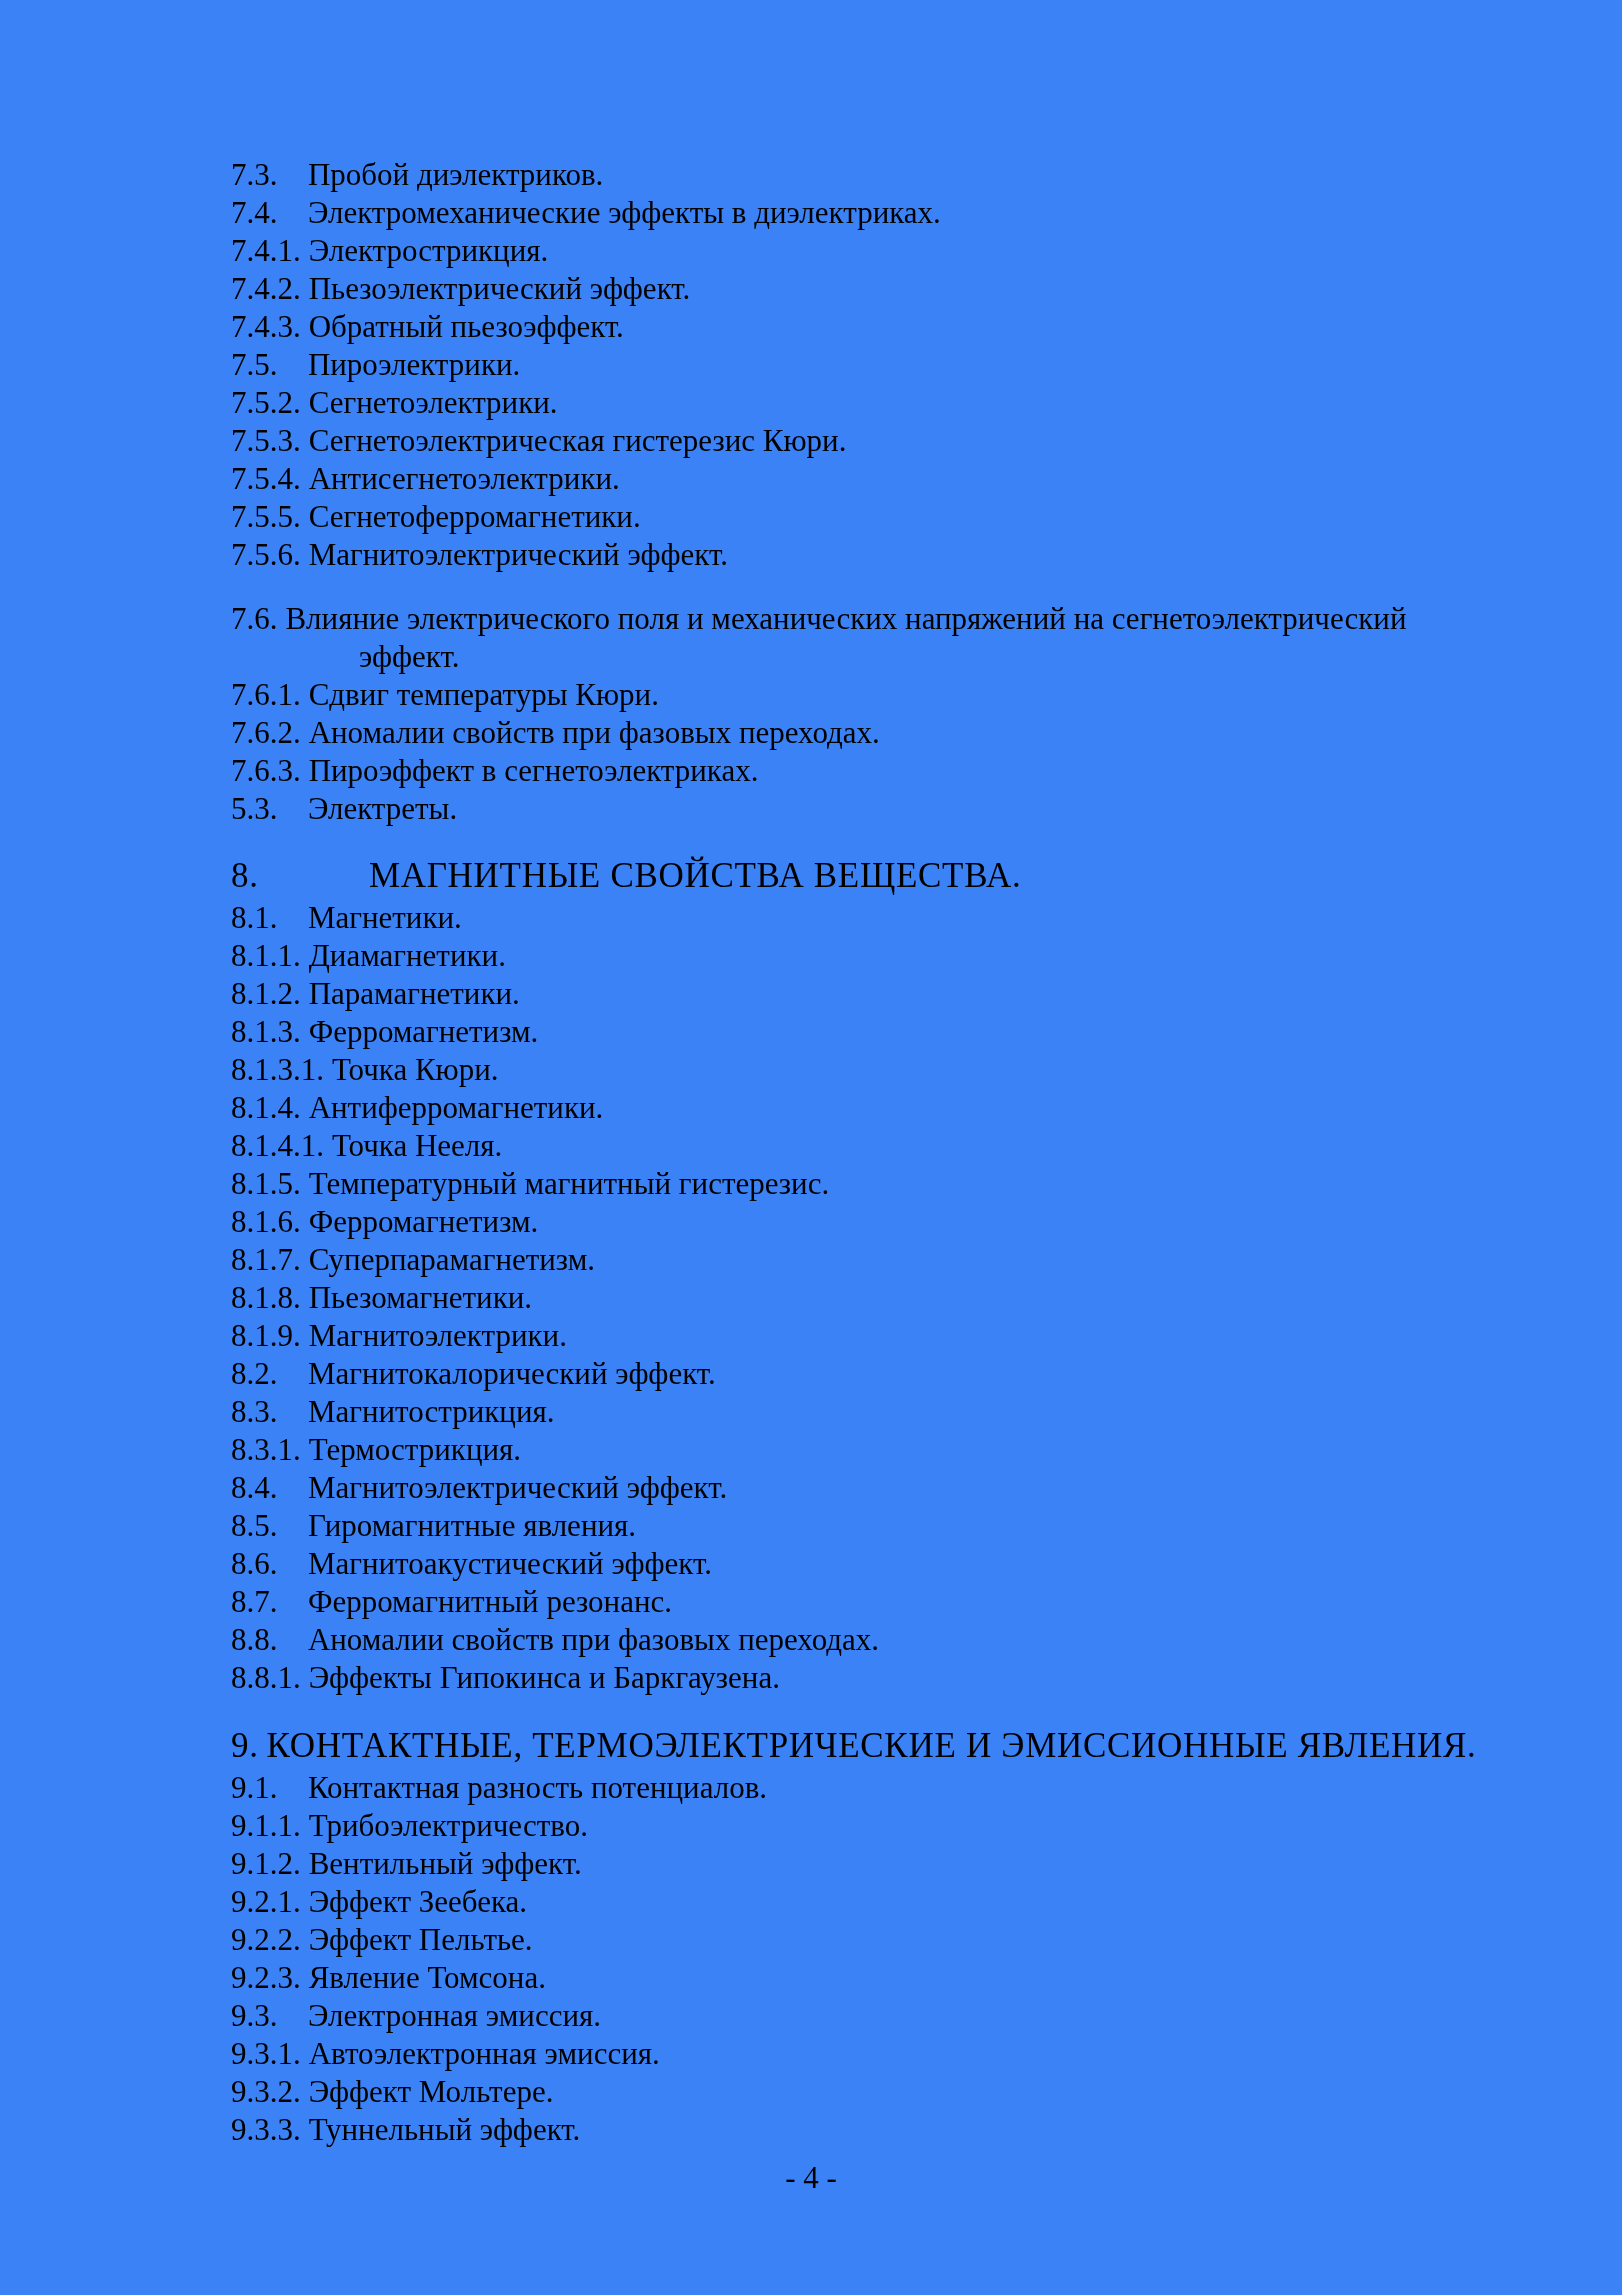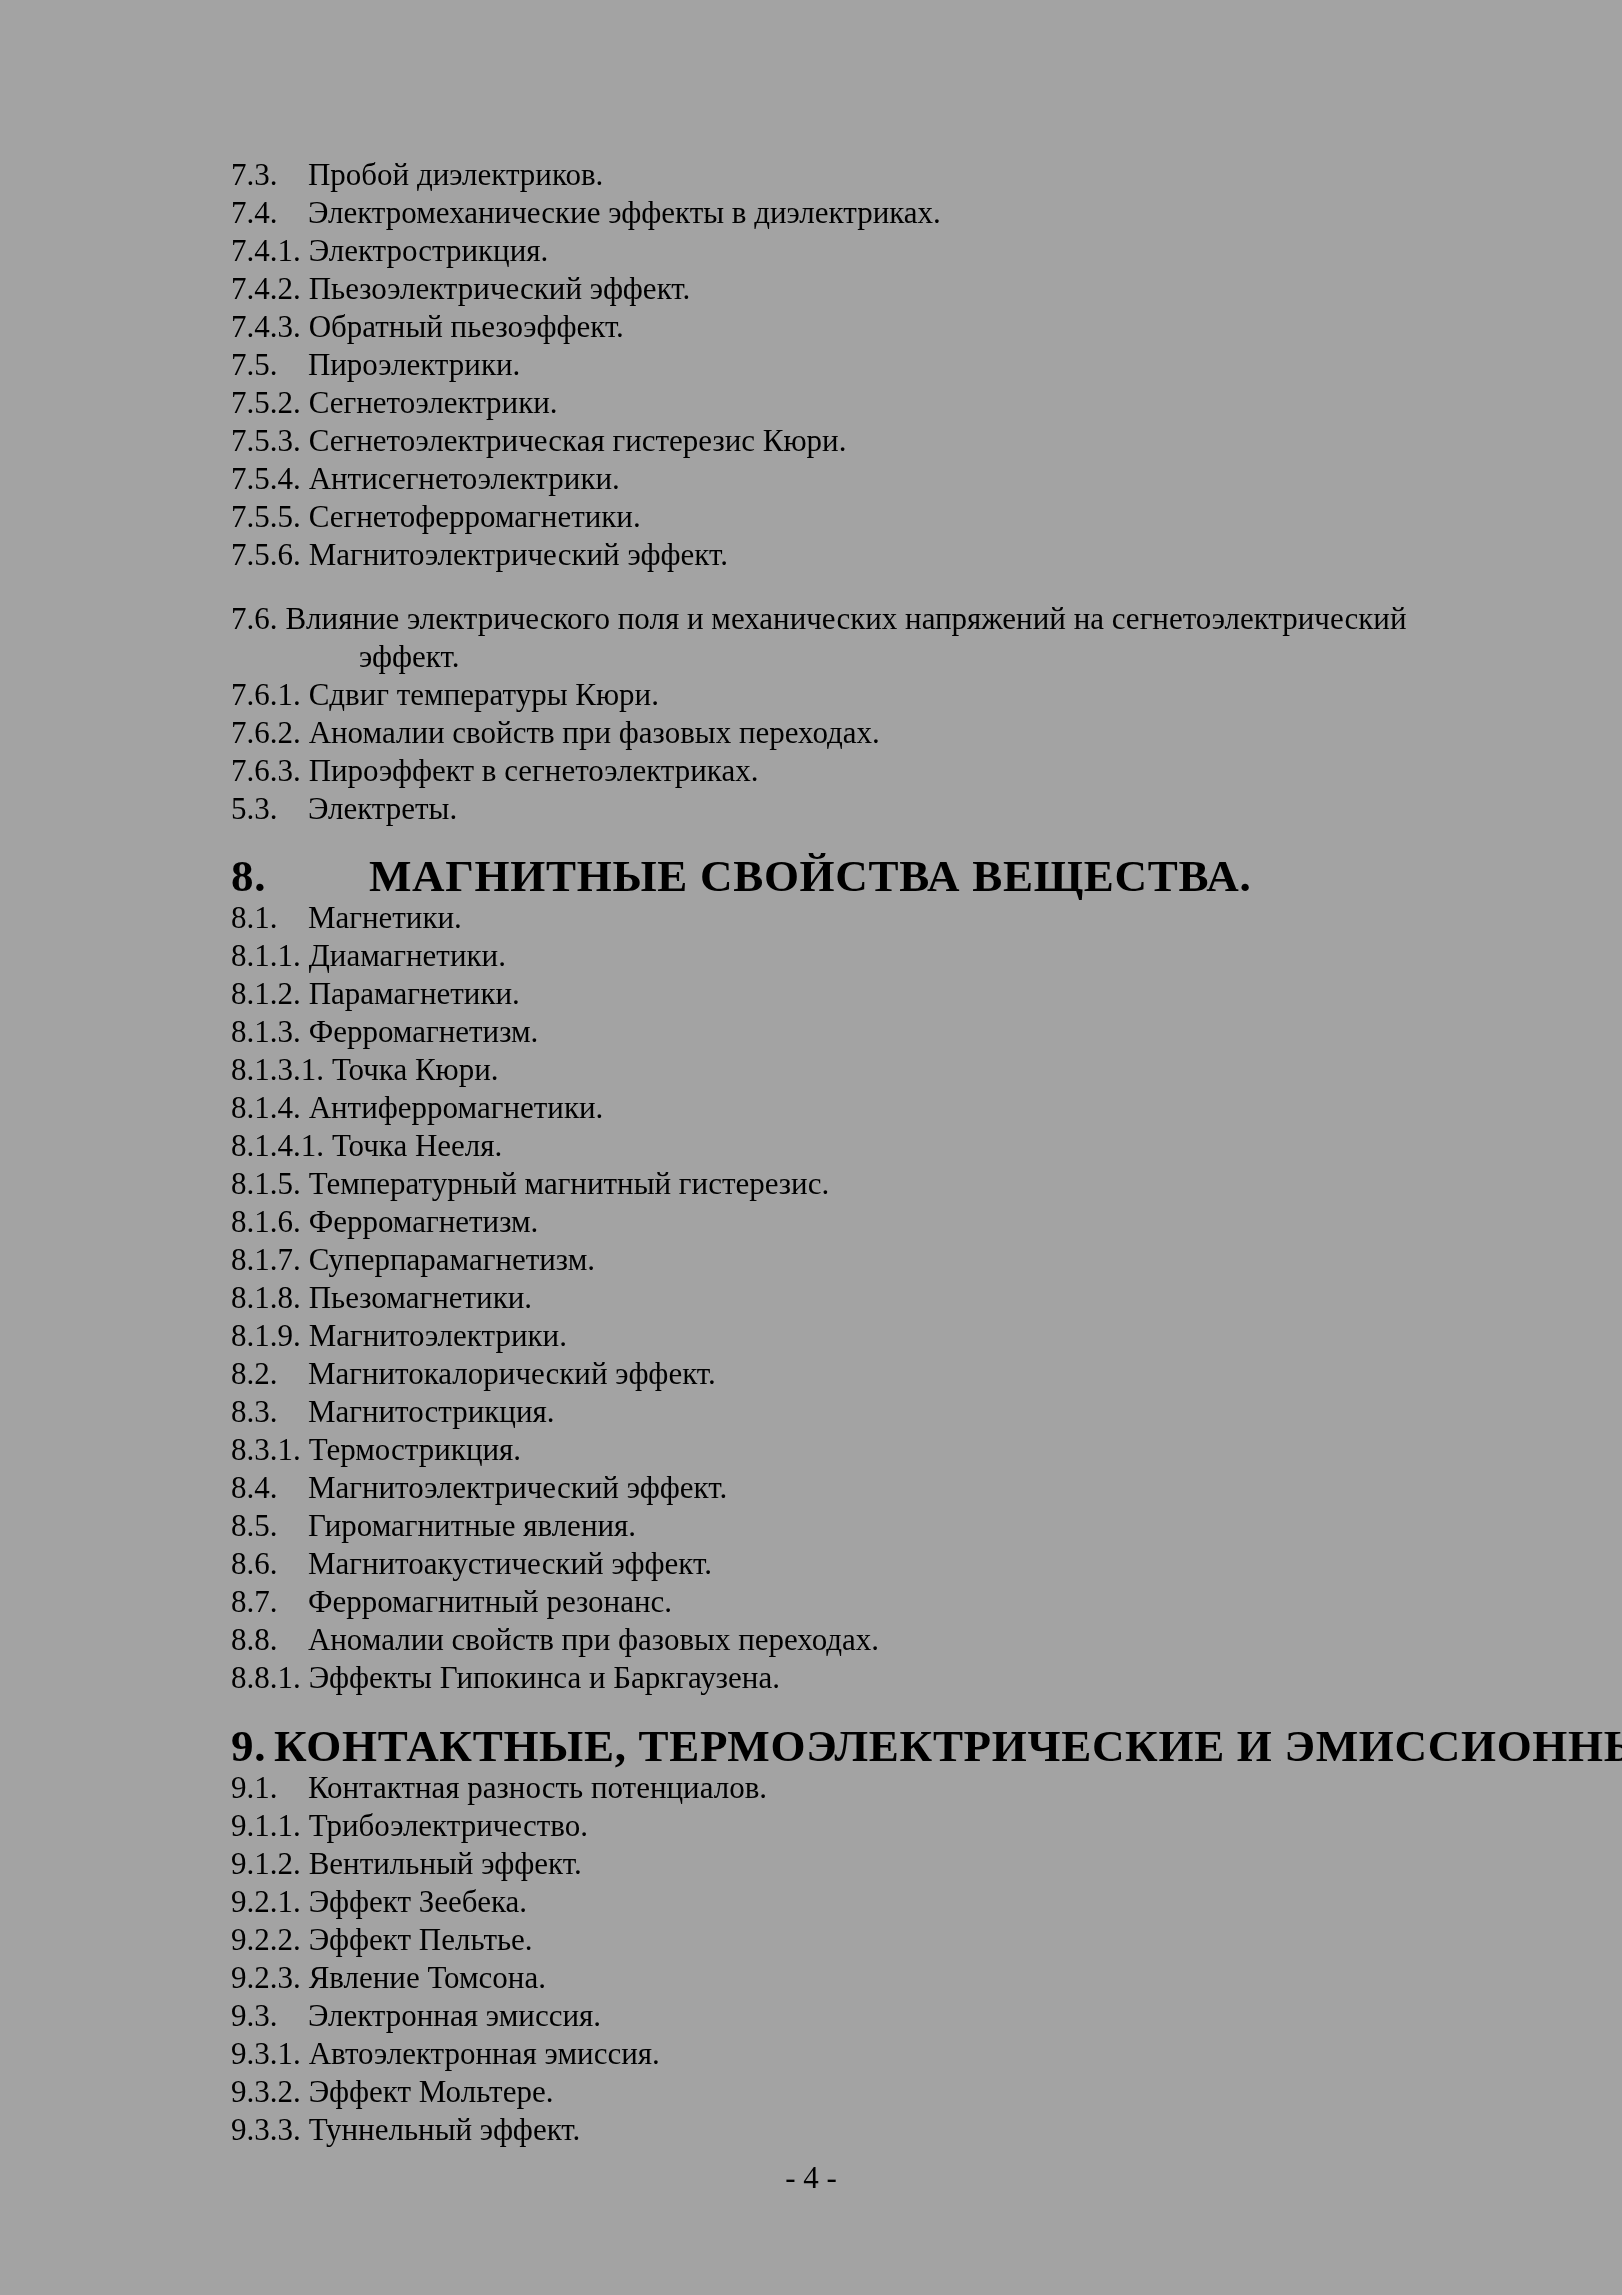--- a/index.html
+++ b/index.html
@@ -2,31 +2,31 @@
 <html style="font-size:10.5px"><head>
 <meta charset="utf-8">
 <style>
   html, body { margin: 0; padding: 0; }
   body {
     width: 1622px; height: 2295px;
     background: #ffffff; color: #000000;
     font-family: "Liberation Serif", "DejaVu Serif", serif;
     position: relative; overflow: hidden;
   }
-  .page { position: absolute; inset: 0; background: #a3a3a3; }
+  .page { position: absolute; inset: 0; background: #3b82f6; }
   .toc {
     position: absolute; left: 0; top: 0; right: 0;
     padding: 156px 105px 0 231px;
   }
   .line { font-size: 31px; line-height: 38px; white-space: nowrap; }
   .item .num { display: inline-block; min-width: 69px; padding-right: 7.9px; }
   .item.tight .num { min-width: 0; margin-top: 26px; }
   .cont .txt { display: inline-block; padding-left: 128px; }
   .heading {
-    font-weight: bold; font-size: 45px; letter-spacing: 0.7px;
+    font-weight: normal; font-size: 35px; letter-spacing: 0.7px;
     margin-top: 29.4px; margin-bottom: 3.9px;
   }
   .heading .num { display: inline-block; padding-right: 7.9px; }
   .heading.tabbed .num { min-width: 130px; }
   .footer {
     position: absolute; left: 0; right: 0; top: 2159px;
     text-align: center; font-size: 31px; line-height: 38px;
   }
 </style>
 </head>

